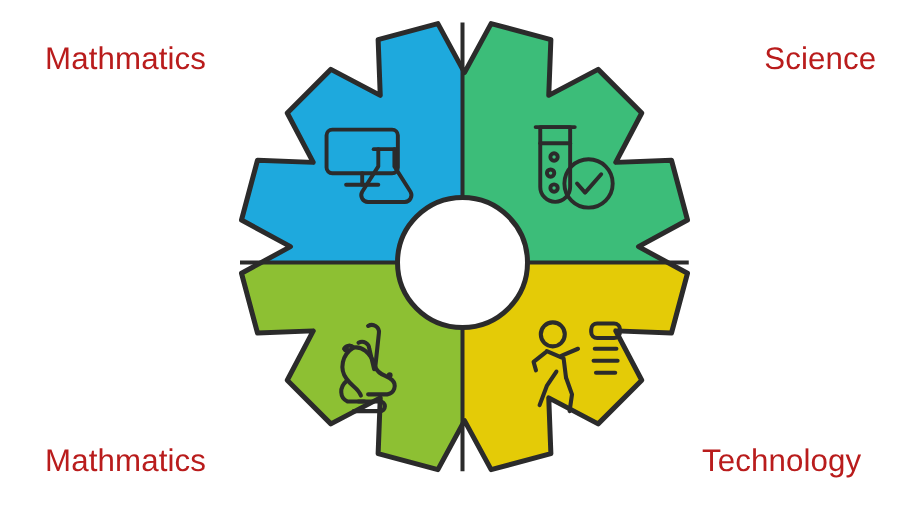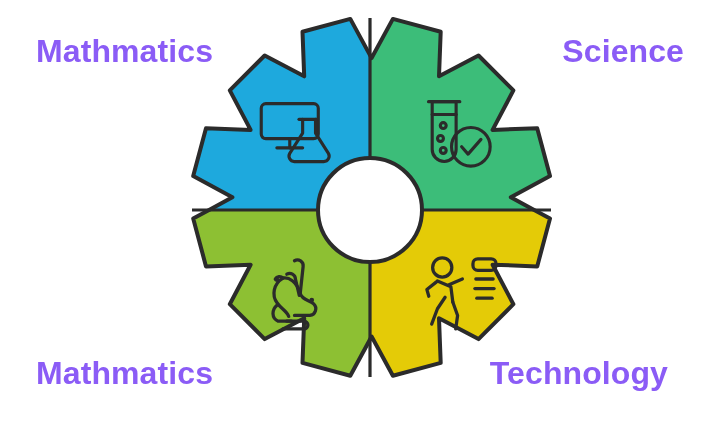--- a/index.html
+++ b/index.html
@@ -17,31 +17,31 @@
   }
   #stage {
     position: absolute;
     inset: 0;
     width: 720px;
     height: 421px;
   }
   .label {
     position: absolute;
     font-family: "Liberation Sans", sans-serif;
-    font-size: 32px;
-    font-weight: 700;
-    color: #8b5cf6;
+    font-size: 25px;
+    font-weight: 400;
+    color: #b91c1c;
     letter-spacing: 0.1px;
     white-space: nowrap;
     line-height: 1;
   }
   #label-mathematics { left: 36px;  top: 35px; }
-  #label-science     { right: 36px; top: 35px; }
+  #label-science     { right: 19px; top: 35px; }
   #label-engineering { left: 36px;  top: 357px; }
-  #label-technology  { right: 52px; top: 357px; }
+  #label-technology  { right: 31px; top: 357px; }
 
   #gear-svg {
     position: absolute;
     left: 0;
     top: 0;
     width: 720px;
     height: 421px;
   }
   .gear-quadrant { stroke: #2b2b2b; stroke-width: 4; stroke-linejoin: round; }
   .divider-line  { stroke: #2b2b2b; stroke-width: 3.2; fill: none; stroke-linecap: butt; }

